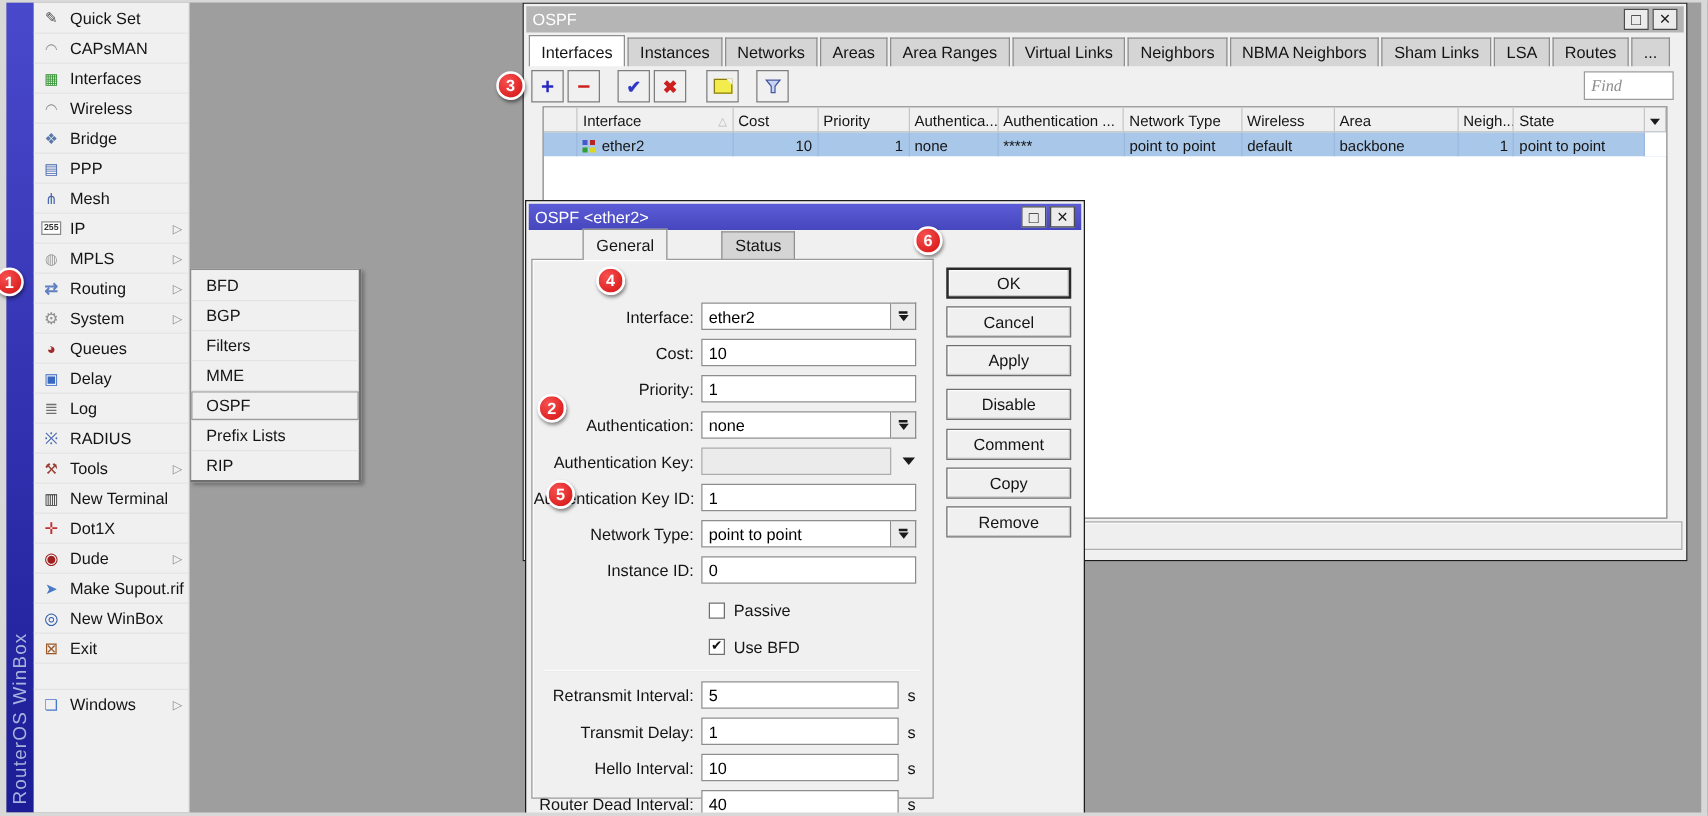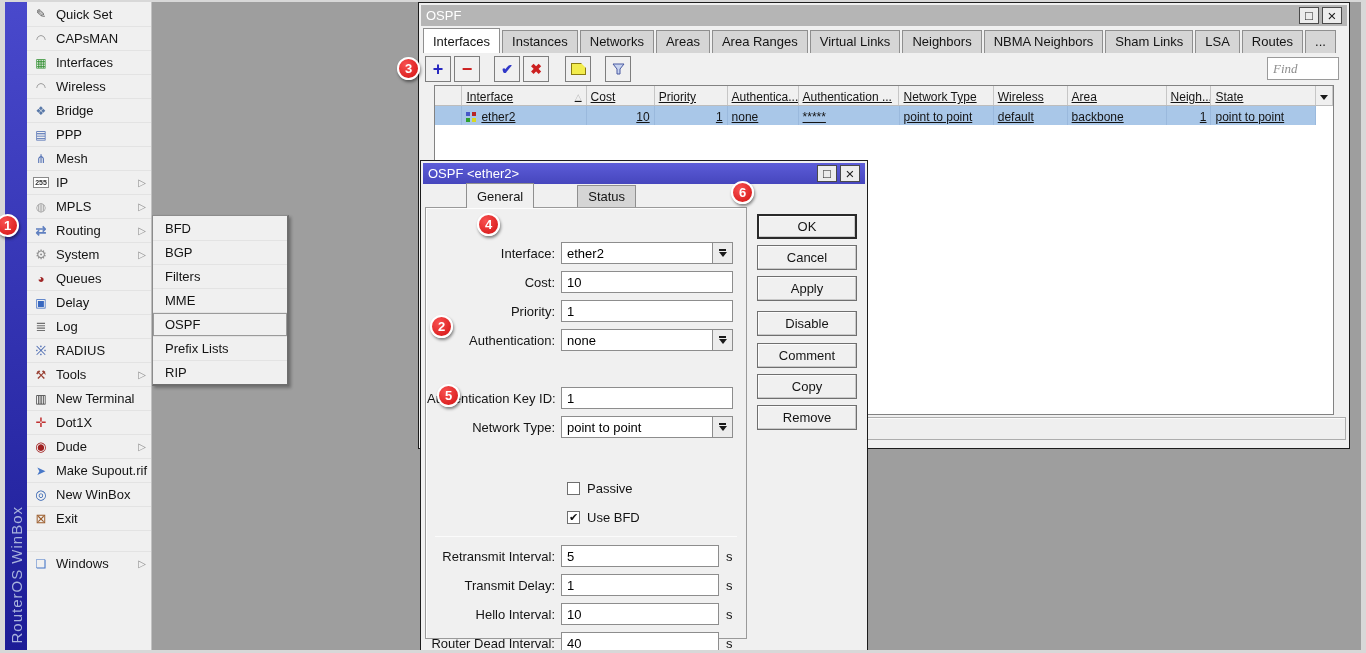--- a/index.html
+++ b/index.html
@@ -60,21 +60,21 @@
 .tbtn { width:26px; height:26px; background:#f0f0f0; border:1px solid #7e7e7e;
   display:flex; align-items:center; justify-content:center; font-weight:bold; font-size:15px; }
 .sp8 { width:8px; } .sp10 { width:10px; }
 .note-glyph { width:15px; height:12px; background:#f2ec4c; border:1px solid #8a7c10; position:relative; }
 .note-glyph::after { content:""; position:absolute; right:-1px; top:-1px; width:0; height:0;
   border-top:5px solid #f0f0f0; border-left:5px solid transparent; }
 .find { position:absolute; right:8px; top:4px; width:72px; height:23px;
   border:1px solid #9a9a9a; padding:2px 5px; font-size:13px; font-family:Liberation Serif, serif; }
 .find::placeholder { color:#8d8d8d; font-style:italic; }
 
-.list { margin:0 13px; border:1px solid #828282; background:#fff; height:330px; overflow:hidden;text-decoration:underline; }
+.list { margin:0 13px; border:1px solid #828282; background:#fff; height:330px; overflow:hidden; }
 .hrow { display:flex; height:20px; background:#f0f0f0; border-bottom:1px solid #bdbdbd; }
 .hcell { font-size:12px; padding:3px 4px 0; border-right:1px solid #c6c6c6;
   white-space:nowrap; overflow:hidden; display:flex; align-items:center; gap:3px; }
 .drow { display:flex; height:19px; background:#a9c7e8; }
 .dcell { font-size:12px; padding:2px 4px 0; border-right:1px solid #9ab9dd;
   white-space:nowrap; overflow:hidden; display:flex; align-items:center; }
 .num { justify-content:flex-end; }
 .w-sel{width:28px;} .w-if{width:128px;} .w-cost{width:70px;} .w-pri{width:75px;}
 .w-auth{width:73px;} .w-akey{width:104px;} .w-ntype{width:97px;} .w-inst{width:76px;}
 .w-area{width:102px;} .w-neigh{width:46px;} .w-state{width:108px;} .w-caret{width:17px;}
@@ -427,32 +427,41 @@
         <input class="finput" value="1" style="">
       </div>
       <div class="frow" style="top:145px">
         <span class="flabel">Authentication:</span>
         <input class="finput short" value="none" style="">
         <span class="dd">
             <span class="bar"></span>
             <span class="tri"></span>
           </span>
       </div>
+      <div class="frow" style="top:174px">
+        <span class="flabel">Authentication Key:</span>
+        <input class="finput short" disabled="" value="" style="">
+        <span class="pcaret"></span>
+      </div>
       <div class="frow" style="top:203px">
         <span class="flabel">Authentication Key ID:</span>
         <input class="finput" value="1" style="">
       </div>
       <div class="frow" style="top:232px">
         <span class="flabel">Network Type:</span>
         <input class="finput short" value="point to point" style="">
         <span class="dd">
             <span class="bar"></span>
             <span class="tri"></span>
           </span>
       </div>
+      <div class="frow" style="top:261px">
+        <span class="flabel">Instance ID:</span>
+        <input class="finput" value="0" style="">
+      </div>
 
       <div class="cbrow" style="top:297px">
         <span class="cbox"></span>
         <span>Passive</span>
       </div>
       <div class="cbrow" style="top:326px">
         <span class="cbox">
             <span style="color: rgb(16, 16, 16);">✔</span>
           </span>
         <span>Use BFD</span>

